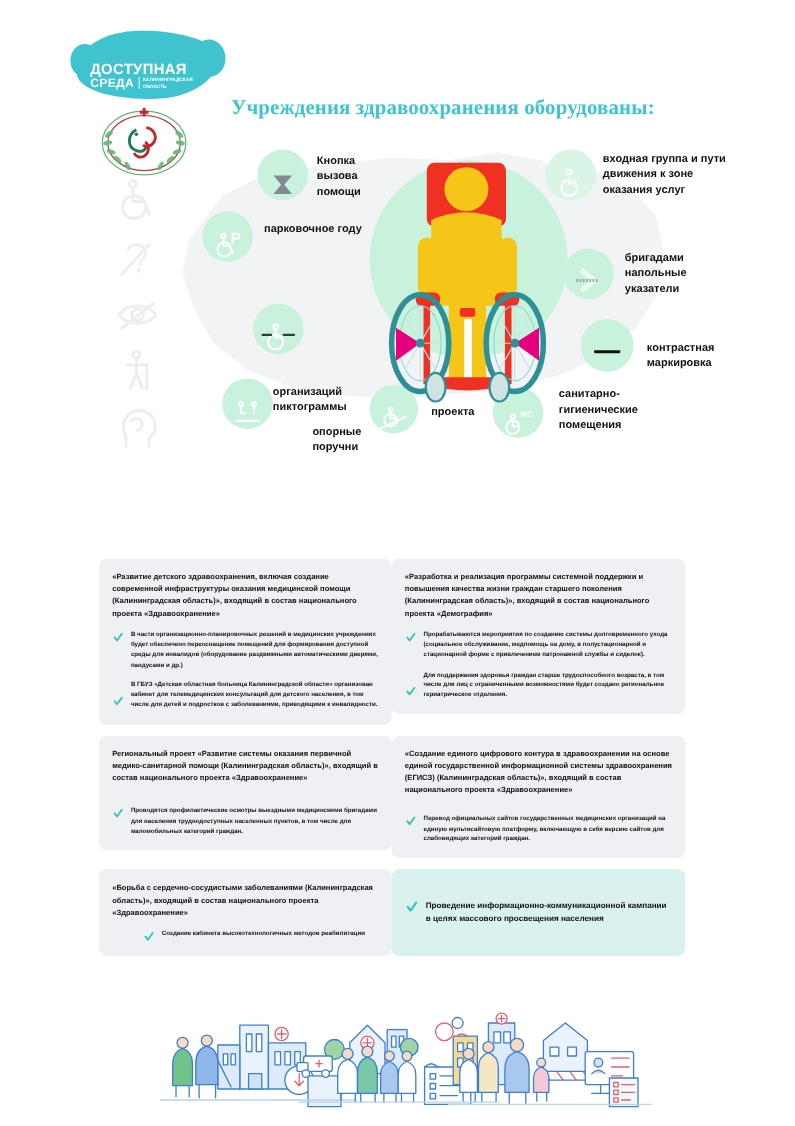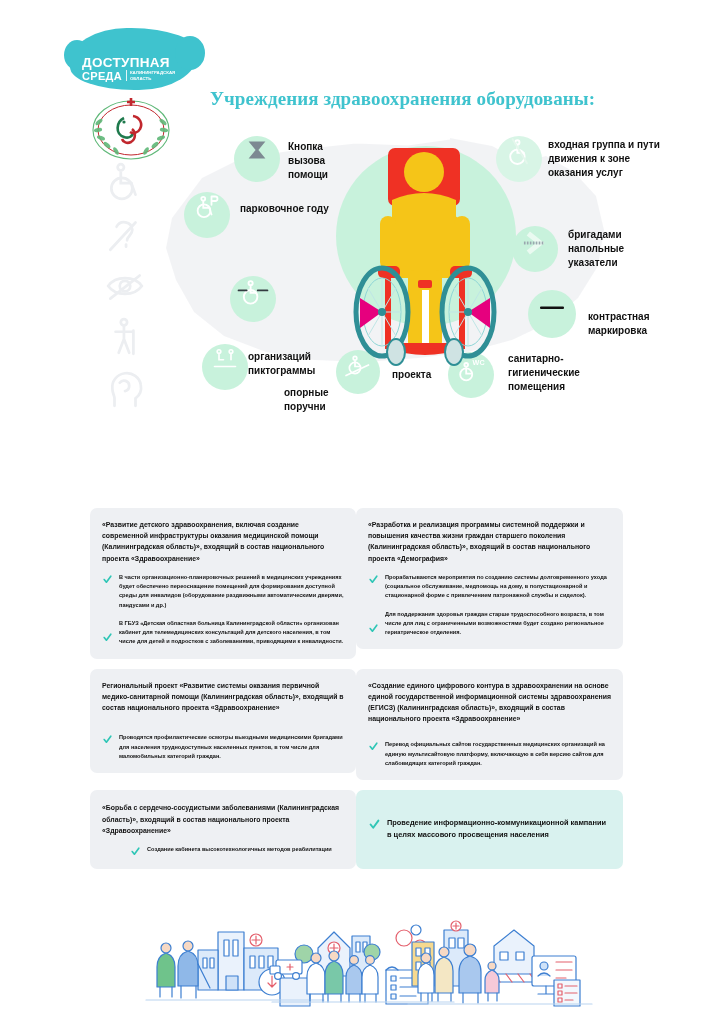--- a/index.html
+++ b/index.html
@@ -43,21 +43,21 @@
     font-size:19px;font-weight:bold;color:#3fc3ce;letter-spacing:.1px;font-family:Liberation Serif, serif;
   }
 
   
   .hero{position:absolute;left:0;top:118px;width:723px;height:282px;}
   .map-bg{position:absolute;left:150px;top:8px;width:470px;height:260px;opacity:.55;}
 
   .wm{position:absolute;left:104px;opacity:1;}
   .bubble{
     position:absolute;border-radius:50%;background:#c8f2dc;
-    display:flex;align-items:flex-start;justify-content:center;
+    display:flex;align-items:flex-end;justify-content:center;
   }
   .lbl{
     position:absolute;font-size:10px;font-weight:bold;line-height:1.42;color:#111;
   }
   .lbl.r{text-align:left;}
 
   .chair{position:absolute;left:330px;top:22px;width:190px;height:240px;}
   .halo{position:absolute;left:336px;top:28px;width:180px;height:180px;border-radius:50%;background:#c8f2dc;}
 
   

